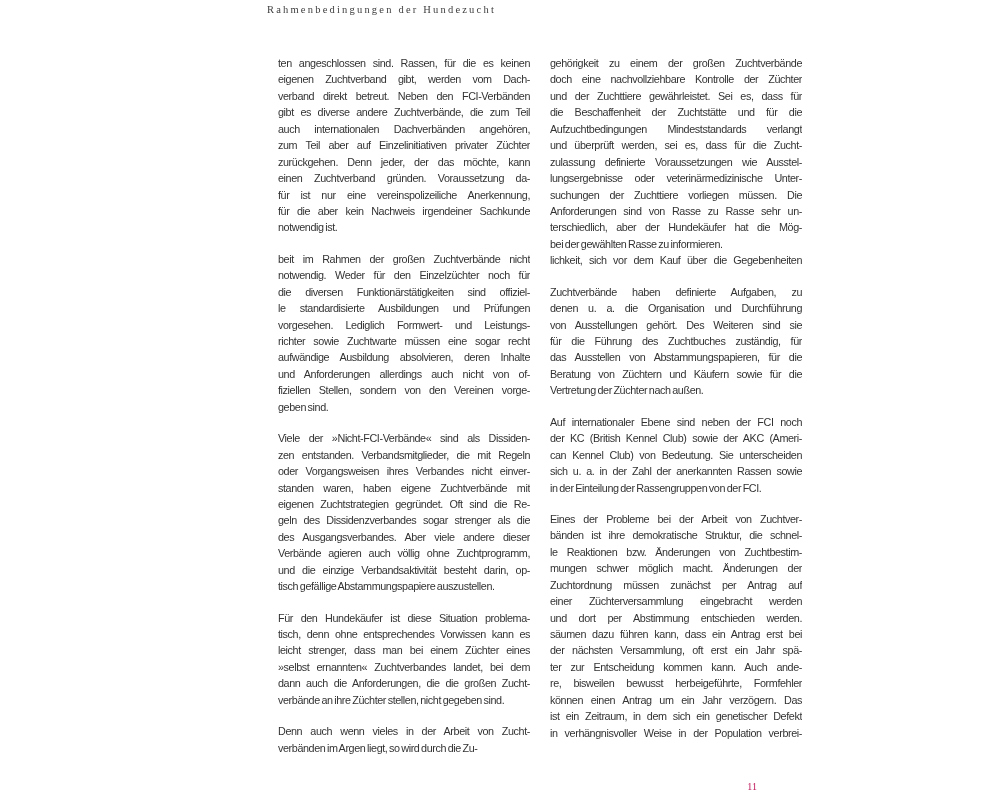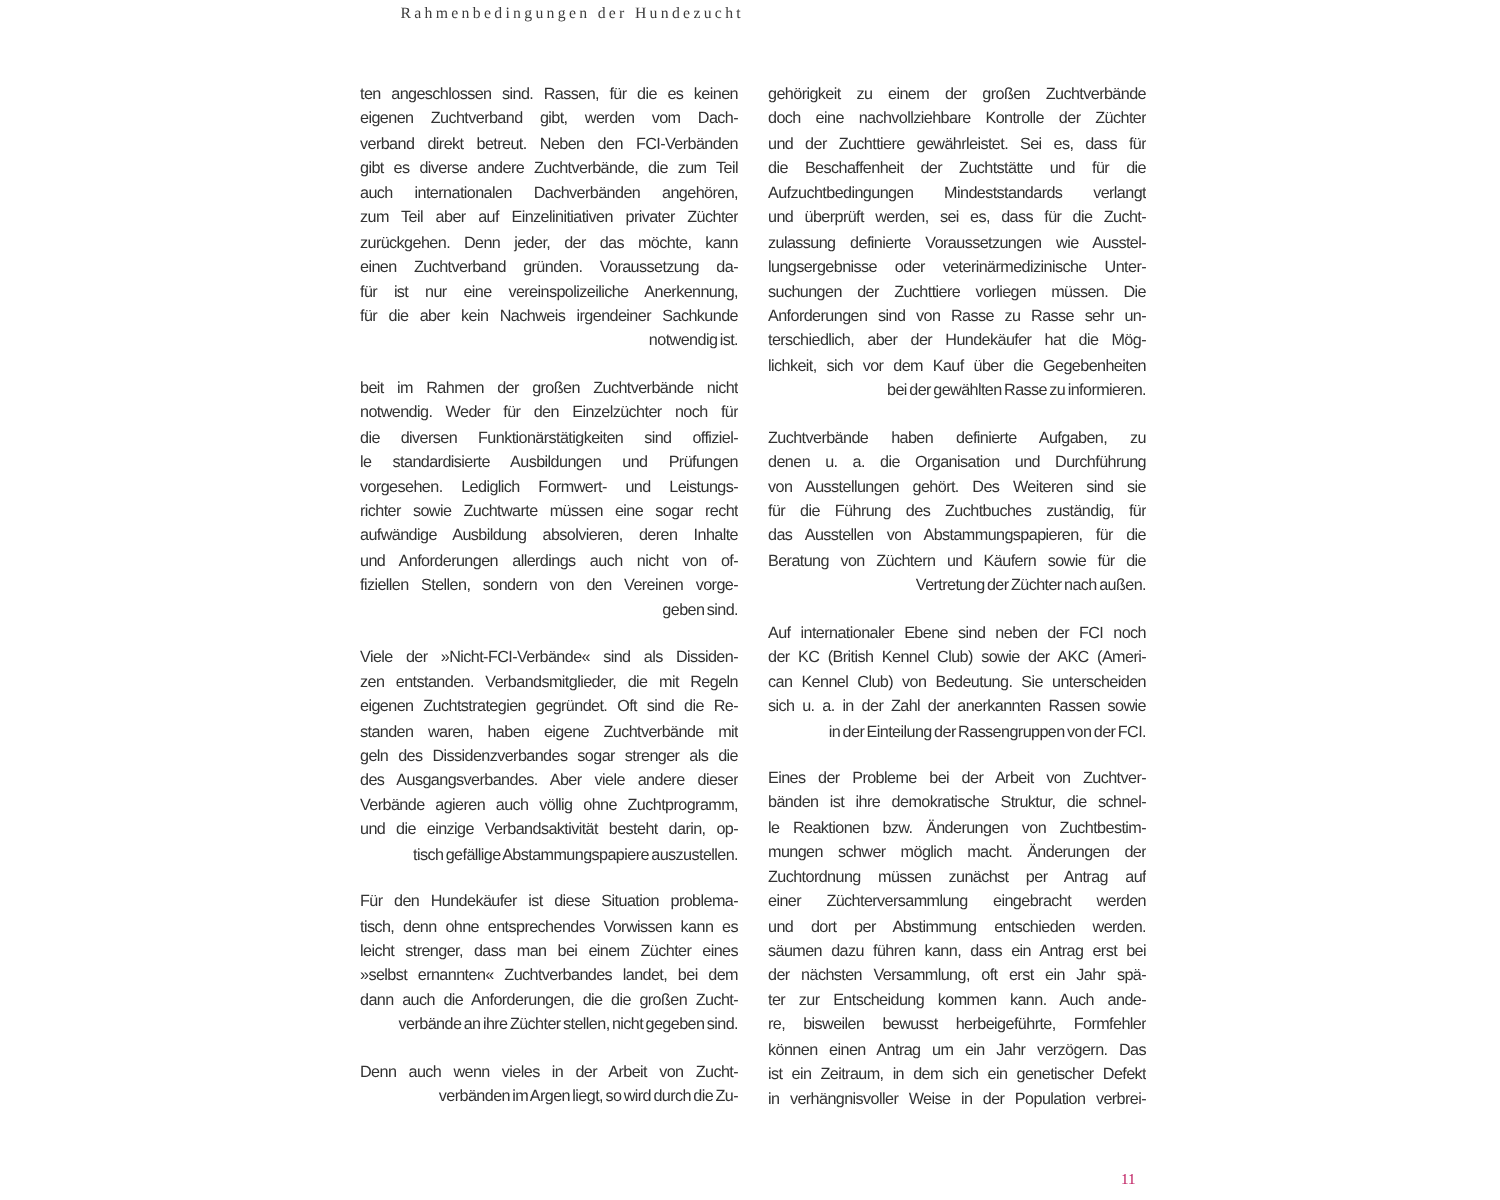--- a/index.html
+++ b/index.html
@@ -21,38 +21,39 @@
     text-align: center;
     font-family: "Liberation Serif", serif;
     font-size: 10.5px;
     letter-spacing: 2.2px;
     color: #3d3d3d;
   }
   .column {
     position: absolute;
     top: 55px;
     width: 252px;
+    margin-left: 38px;
   }
   .column-left  { left: 240px; }
   .column-right { left: 512px; }
   .para { margin: 0 0 15px 0; }
   .line {
     font-size: 10.8px;
     line-height: 16.45px;
     height: 16.45px;
     color: #333333;
     letter-spacing: -0.4px;
     word-spacing: -1px;
     overflow: hidden;
   }
   
   .jline { text-align: justify; }
   .jline::after { content: ""; display: inline-block; width: 100%; height: 0; }
   
-  .lline { text-align: right; white-space: nowrap; }
+  .lline { text-align: left; white-space: nowrap; }
   .page-number {
     position: absolute;
     top: 781px; left: 0;
     width: 757px;
     text-align: right;
     font-family: "Liberation Serif", serif;
     font-size: 10px;
     color: #be185d;
   }
 </style>
@@ -85,22 +86,23 @@
         <div class="line jline">vorgesehen. Lediglich Formwert- und Leistungs-</div>
         <div class="line jline">richter sowie Zuchtwarte müssen eine sogar recht</div>
         <div class="line jline">aufwändige Ausbildung absolvieren, deren Inhalte</div>
         <div class="line jline">und Anforderungen allerdings auch nicht von of-</div>
         <div class="line jline">fiziellen Stellen, sondern von den Vereinen vorge-</div>
         <div class="line lline">geben sind.</div>
       </div>
       <div class="para">
         <div class="line jline">Viele der »Nicht-FCI-Verbände« sind als Dissiden-</div>
         <div class="line jline">zen entstanden. Verbandsmitglieder, die mit Regeln</div>
+        <div class="line jline">oder Vorgangsweisen ihres Verbandes nicht einver-</div>
+        <div class="line jline">standen waren, haben eigene Zuchtverbände mit</div>
         <div class="line jline">eigenen Zuchtstrategien gegründet. Oft sind die Re-</div>
-        <div class="line jline">standen waren, haben eigene Zuchtverbände mit</div>
         <div class="line jline">geln des Dissidenzverbandes sogar strenger als die</div>
         <div class="line jline">des Ausgangsverbandes. Aber viele andere dieser</div>
         <div class="line jline">Verbände agieren auch völlig ohne Zuchtprogramm,</div>
         <div class="line jline">und die einzige Verbandsaktivität besteht darin, op-</div>
         <div class="line lline">tisch gefällige Abstammungspapiere auszustellen.</div>
       </div>
       <div class="para">
         <div class="line jline">Für den Hundekäufer ist diese Situation problema-</div>
         <div class="line jline">tisch, denn ohne entsprechendes Vorwissen kann es</div>
         <div class="line jline">leicht strenger, dass man bei einem Züchter eines</div>
@@ -120,22 +122,22 @@
         <div class="line jline">doch eine nachvollziehbare Kontrolle der Züchter</div>
         <div class="line jline">und der Zuchttiere gewährleistet. Sei es, dass für</div>
         <div class="line jline">die Beschaffenheit der Zuchtstätte und für die</div>
         <div class="line jline">Aufzuchtbedingungen Mindeststandards verlangt</div>
         <div class="line jline">und überprüft werden, sei es, dass für die Zucht-</div>
         <div class="line jline">zulassung definierte Voraussetzungen wie Ausstel-</div>
         <div class="line jline">lungsergebnisse oder veterinärmedizinische Unter-</div>
         <div class="line jline">suchungen der Zuchttiere vorliegen müssen. Die</div>
         <div class="line jline">Anforderungen sind von Rasse zu Rasse sehr un-</div>
         <div class="line jline">terschiedlich, aber der Hundekäufer hat die Mög-</div>
+        <div class="line lline">bei der gewählten Rasse zu informieren.</div>
         <div class="line jline">lichkeit, sich vor dem Kauf über die Gegebenheiten</div>
-        <div class="line lline">bei der gewählten Rasse zu informieren.</div>
       </div>
       <div class="para">
         <div class="line jline">Zuchtverbände haben definierte Aufgaben, zu</div>
         <div class="line jline">denen u. a. die Organisation und Durchführung</div>
         <div class="line jline">von Ausstellungen gehört. Des Weiteren sind sie</div>
         <div class="line jline">für die Führung des Zuchtbuches zuständig, für</div>
         <div class="line jline">das Ausstellen von Abstammungspapieren, für die</div>
         <div class="line jline">Beratung von Züchtern und Käufern sowie für die</div>
         <div class="line lline">Vertretung der Züchter nach außen.</div>
       </div>

